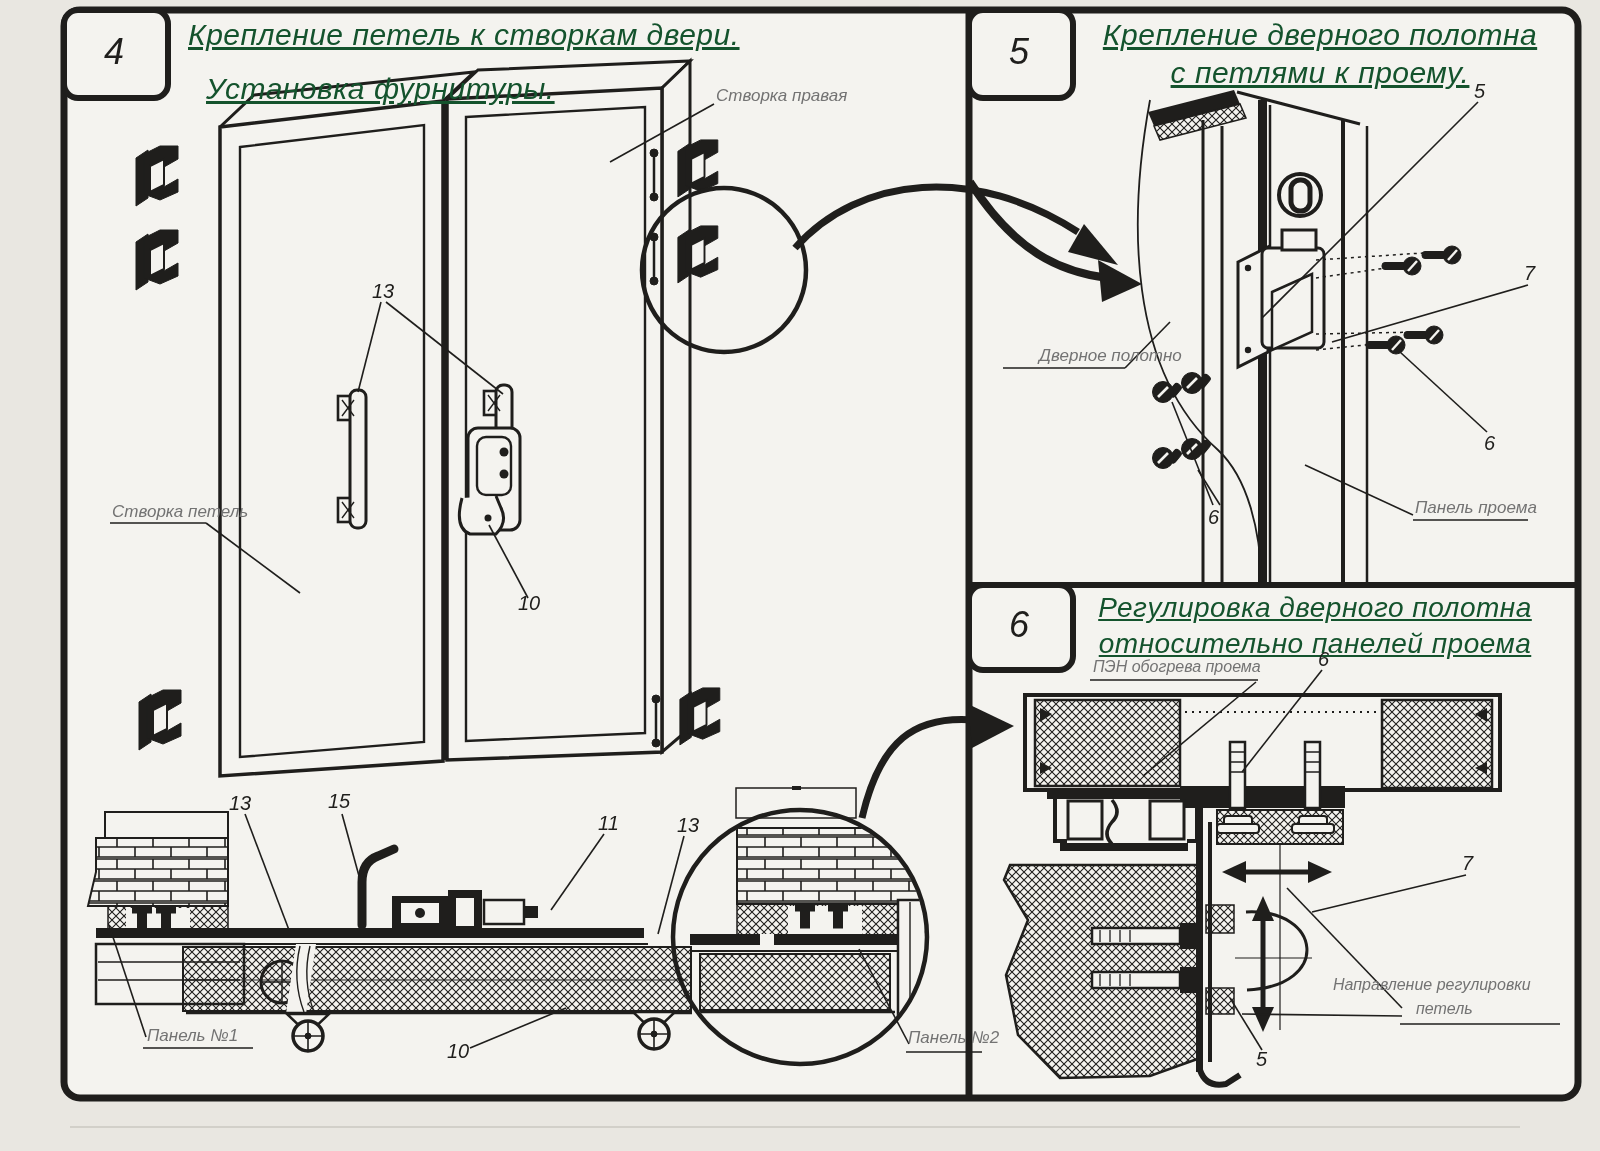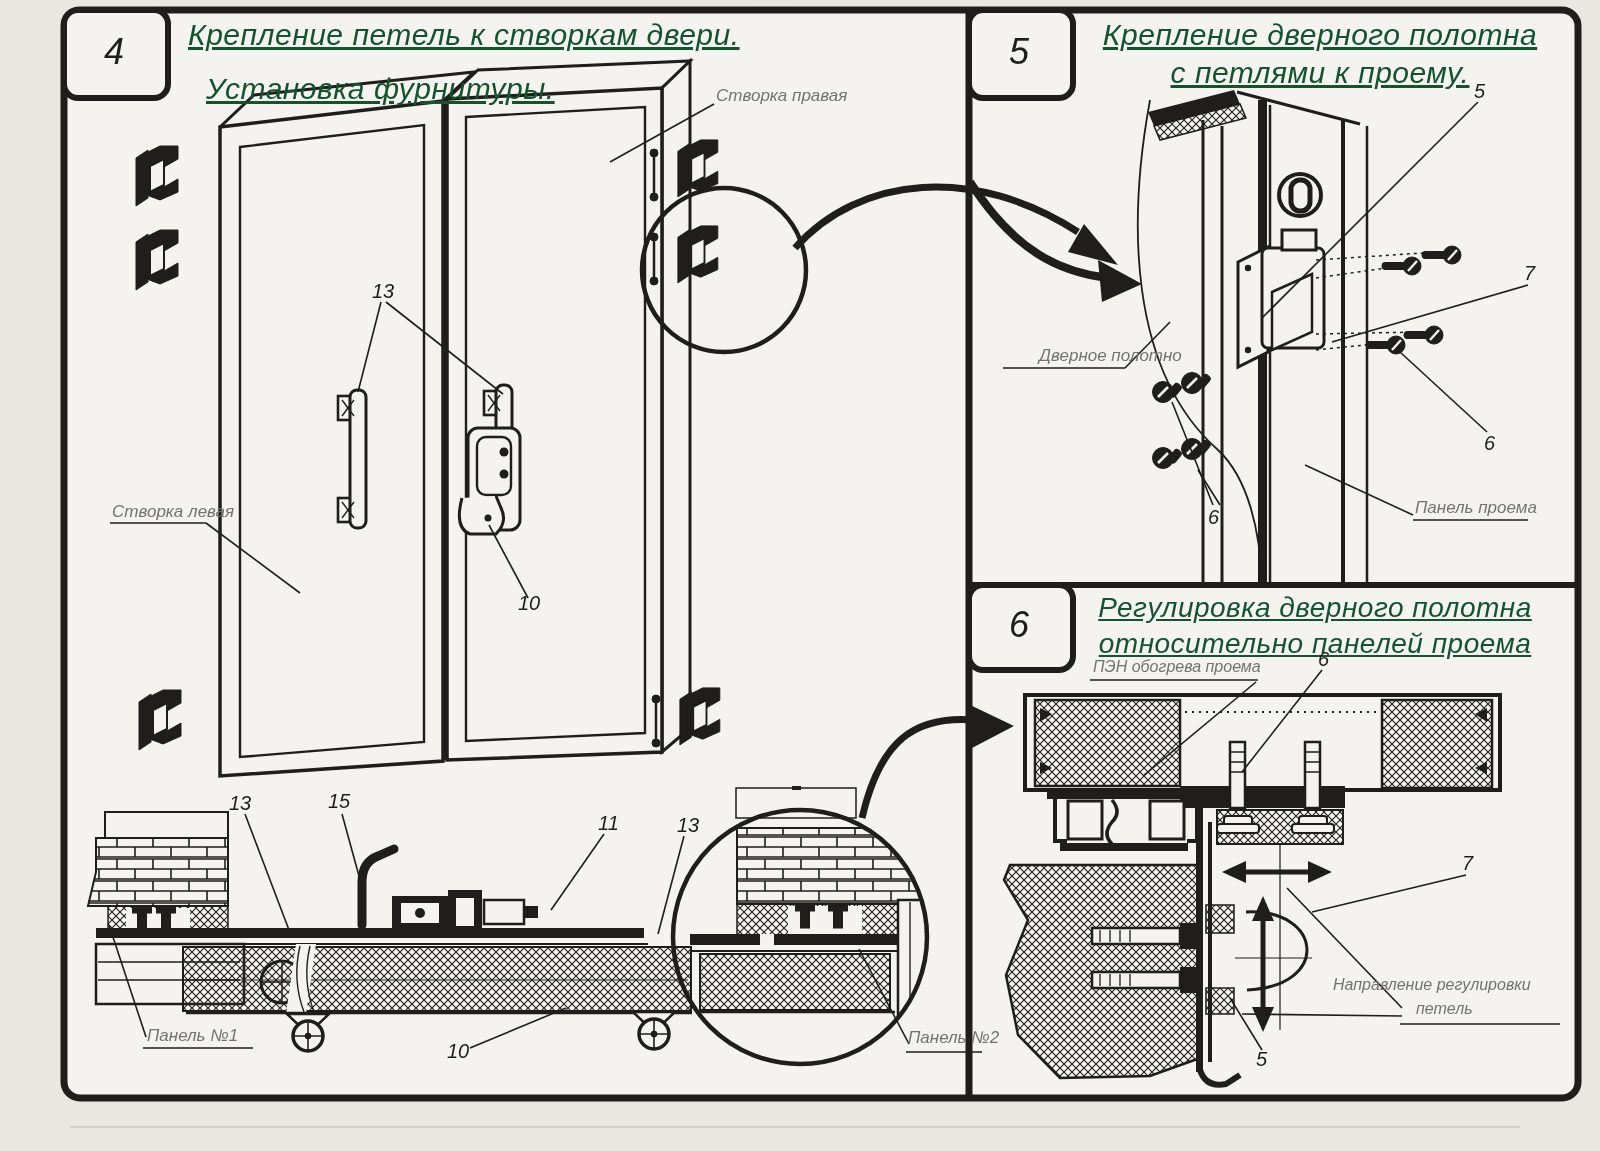--- a/index.html
+++ b/index.html
@@ -345,21 +345,21 @@
   <div class="title" style="left:188px;top:18px;">Крепление петель к створкам двери.</div>
   <div class="title" style="left:206px;top:72px;">Установка фурнитуры.</div>
 
   <div class="title center" style="left:1080px;top:18px;width:480px;">Крепление дверного полотна</div>
   <div class="title center" style="left:1080px;top:56px;width:480px;">с петлями к проему.</div>
 
   <div class="title small center" style="left:1080px;top:592px;width:470px;">Регулировка дверного полотна</div>
   <div class="title small center" style="left:1080px;top:628px;width:470px;">относительно панелей проема</div>
 
   <div class="lbl" style="left:716px;top:86px;">Створка правая</div>
-  <div class="lbl" style="left:112px;top:502px;">Створка левая</div>
+  <div class="lbl" style="left:112px;top:502px;">Створка петель</div>
   <div class="callout" style="left:372px;top:280px;">13</div>
   <div class="callout" style="left:518px;top:592px;">10</div>
   <div class="callout" style="left:229px;top:792px;">13</div>
   <div class="callout" style="left:328px;top:790px;">15</div>
   <div class="callout" style="left:598px;top:812px;">11</div>
   <div class="callout" style="left:677px;top:814px;">13</div>
   <div class="callout" style="left:447px;top:1040px;">10</div>
   <div class="lbl" style="left:147px;top:1026px;">Панель №1</div>
   <div class="lbl" style="left:908px;top:1028px;">Панель №2</div>
 

